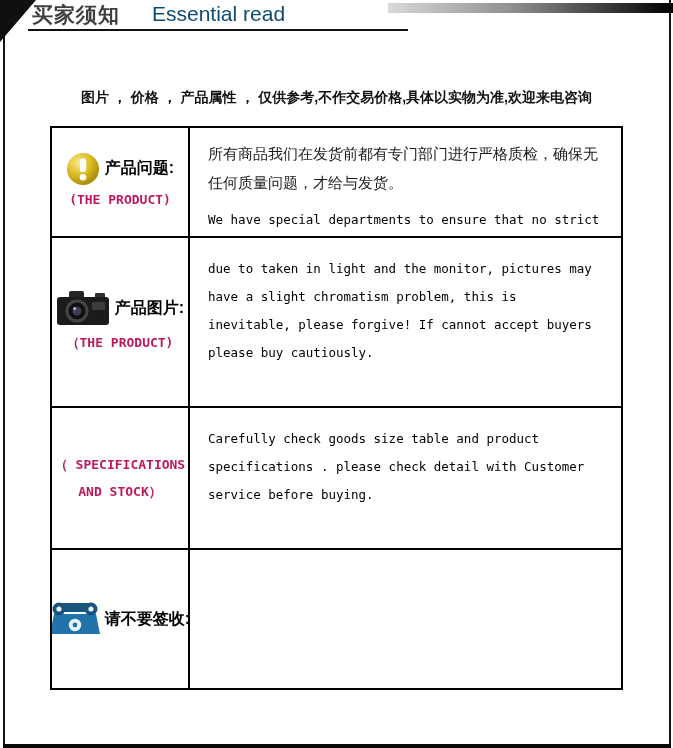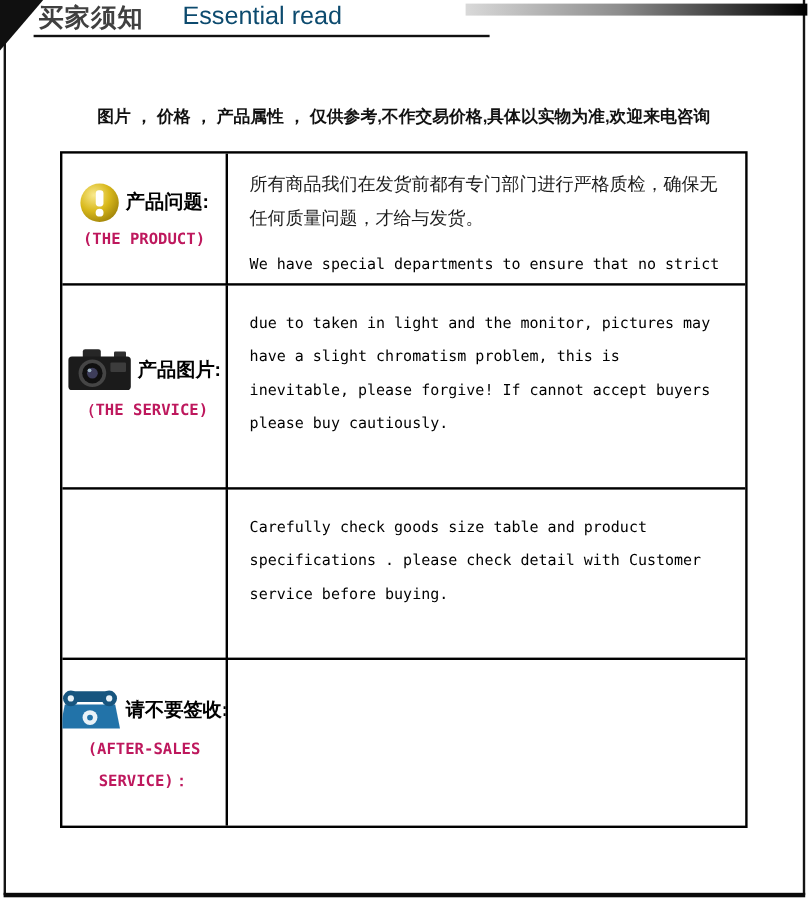--- a/index.html
+++ b/index.html
@@ -140,27 +140,28 @@
           <rect x="1" y="8" width="52" height="28" rx="3" fill="#1b1b1b"></rect>
           <rect x="36" y="13" width="13" height="8" rx="1" fill="#3c3c3c"></rect>
           <circle cx="21" cy="22" r="11.5" fill="#454545"></circle>
           <circle cx="21" cy="22" r="8.5" fill="#101010"></circle>
           <circle cx="21" cy="22" r="4.5" fill="#3d3d5a"></circle>
           <circle cx="18.6" cy="19.6" r="1.6" fill="#9fb4c4"></circle>
         </svg>
       </span>
       <span class="label-zh">产品图片:</span>
     </div>
-    <div class="label-en">（THE SERVICE)</div>
+    <div class="label-en">（THE PRODUCT)</div>
   </div>
   <div class="cell cell-right row-sep">
     <div class="text-en">due to taken in light and the monitor, pictures may have a slight chromatism problem, this is inevitable, please forgive! If cannot accept buyers please buy cautiously.</div>
   </div>
 
   <div class="cell cell-left row-sep">
+    <div class="label-en">（ SPECIFICATIONS AND STOCK）</div>
   </div>
   <div class="cell cell-right row-sep">
     <div class="text-en">Carefully check goods size table and product specifications . please check detail with Customer service before buying.</div>
   </div>
 
   <div class="cell cell-left">
     <div class="icon-line">
       <span class="icon-wrap">
         <svg width="50" height="38" viewBox="0 0 50 38">
           <path d="M4 14 L46 14 L50 34 L0 34 Z" fill="#2273a9"></path>
@@ -168,16 +169,15 @@
           <circle cx="9" cy="9" r="6.5" fill="#17557f"></circle>
           <circle cx="41" cy="9" r="6.5" fill="#17557f"></circle>
           <circle cx="9" cy="9" r="2.6" fill="#e9f2f8"></circle>
           <circle cx="41" cy="9" r="2.6" fill="#e9f2f8"></circle>
           <circle cx="25" cy="25" r="6.2" fill="#e9f2f8"></circle>
           <circle cx="25" cy="25" r="2.4" fill="#2273a9"></circle>
         </svg>
       </span>
       <span class="label-zh">请不要签收:</span>
     </div>
-    <div class="label-en">(AFTER-SALES SERVICE)：</div>
   </div>
 
 </div>
 
 </body></html>

